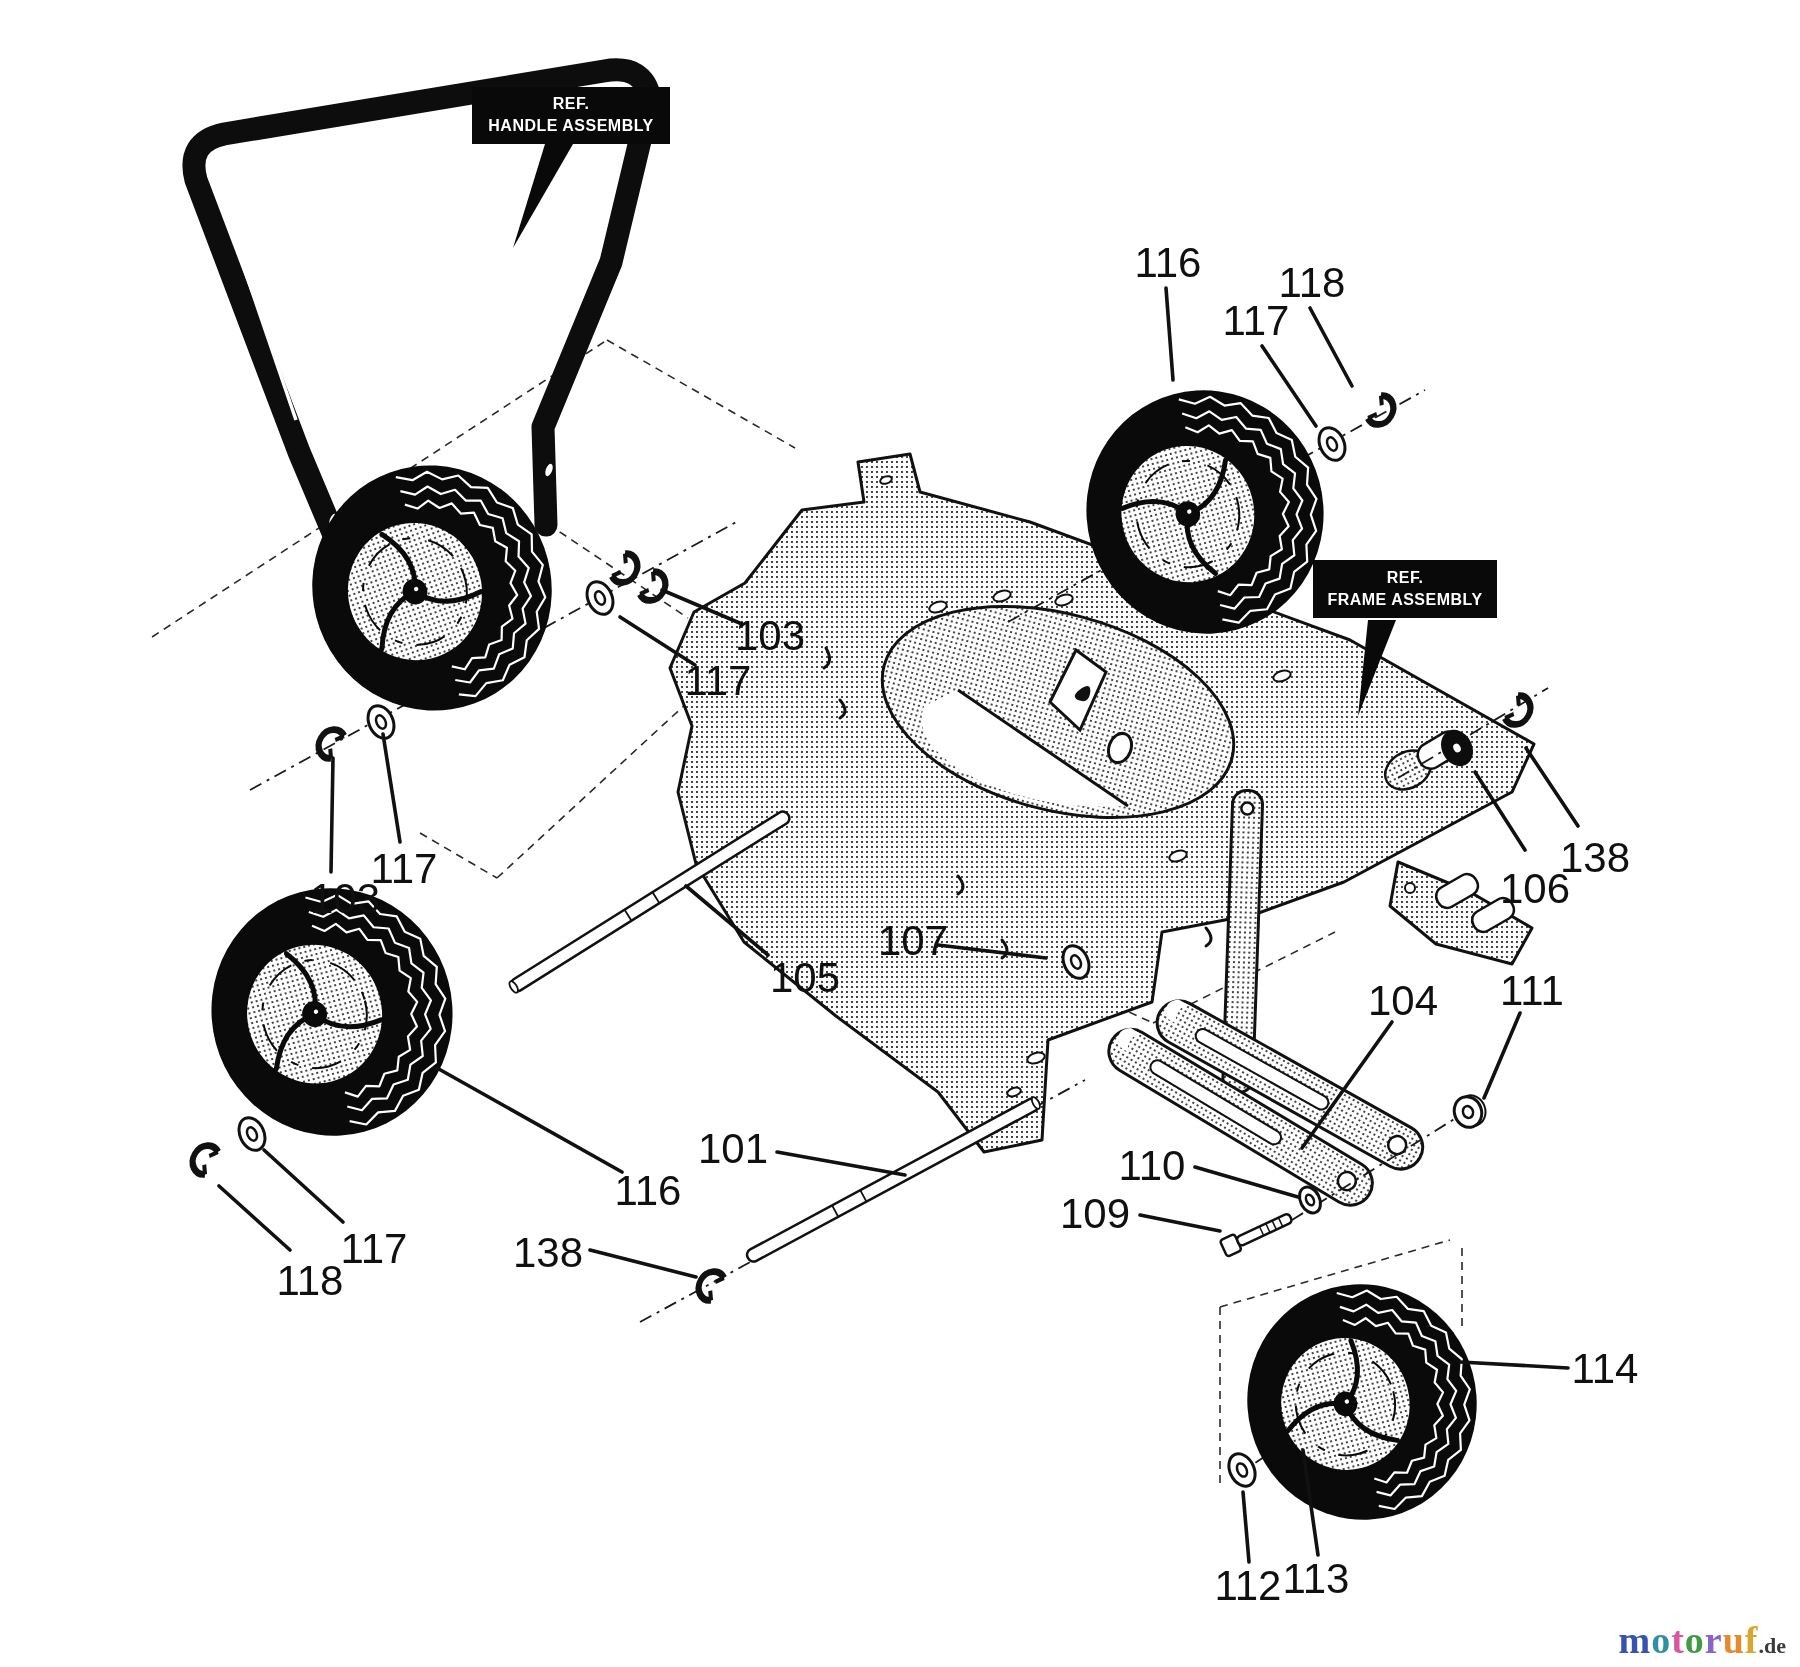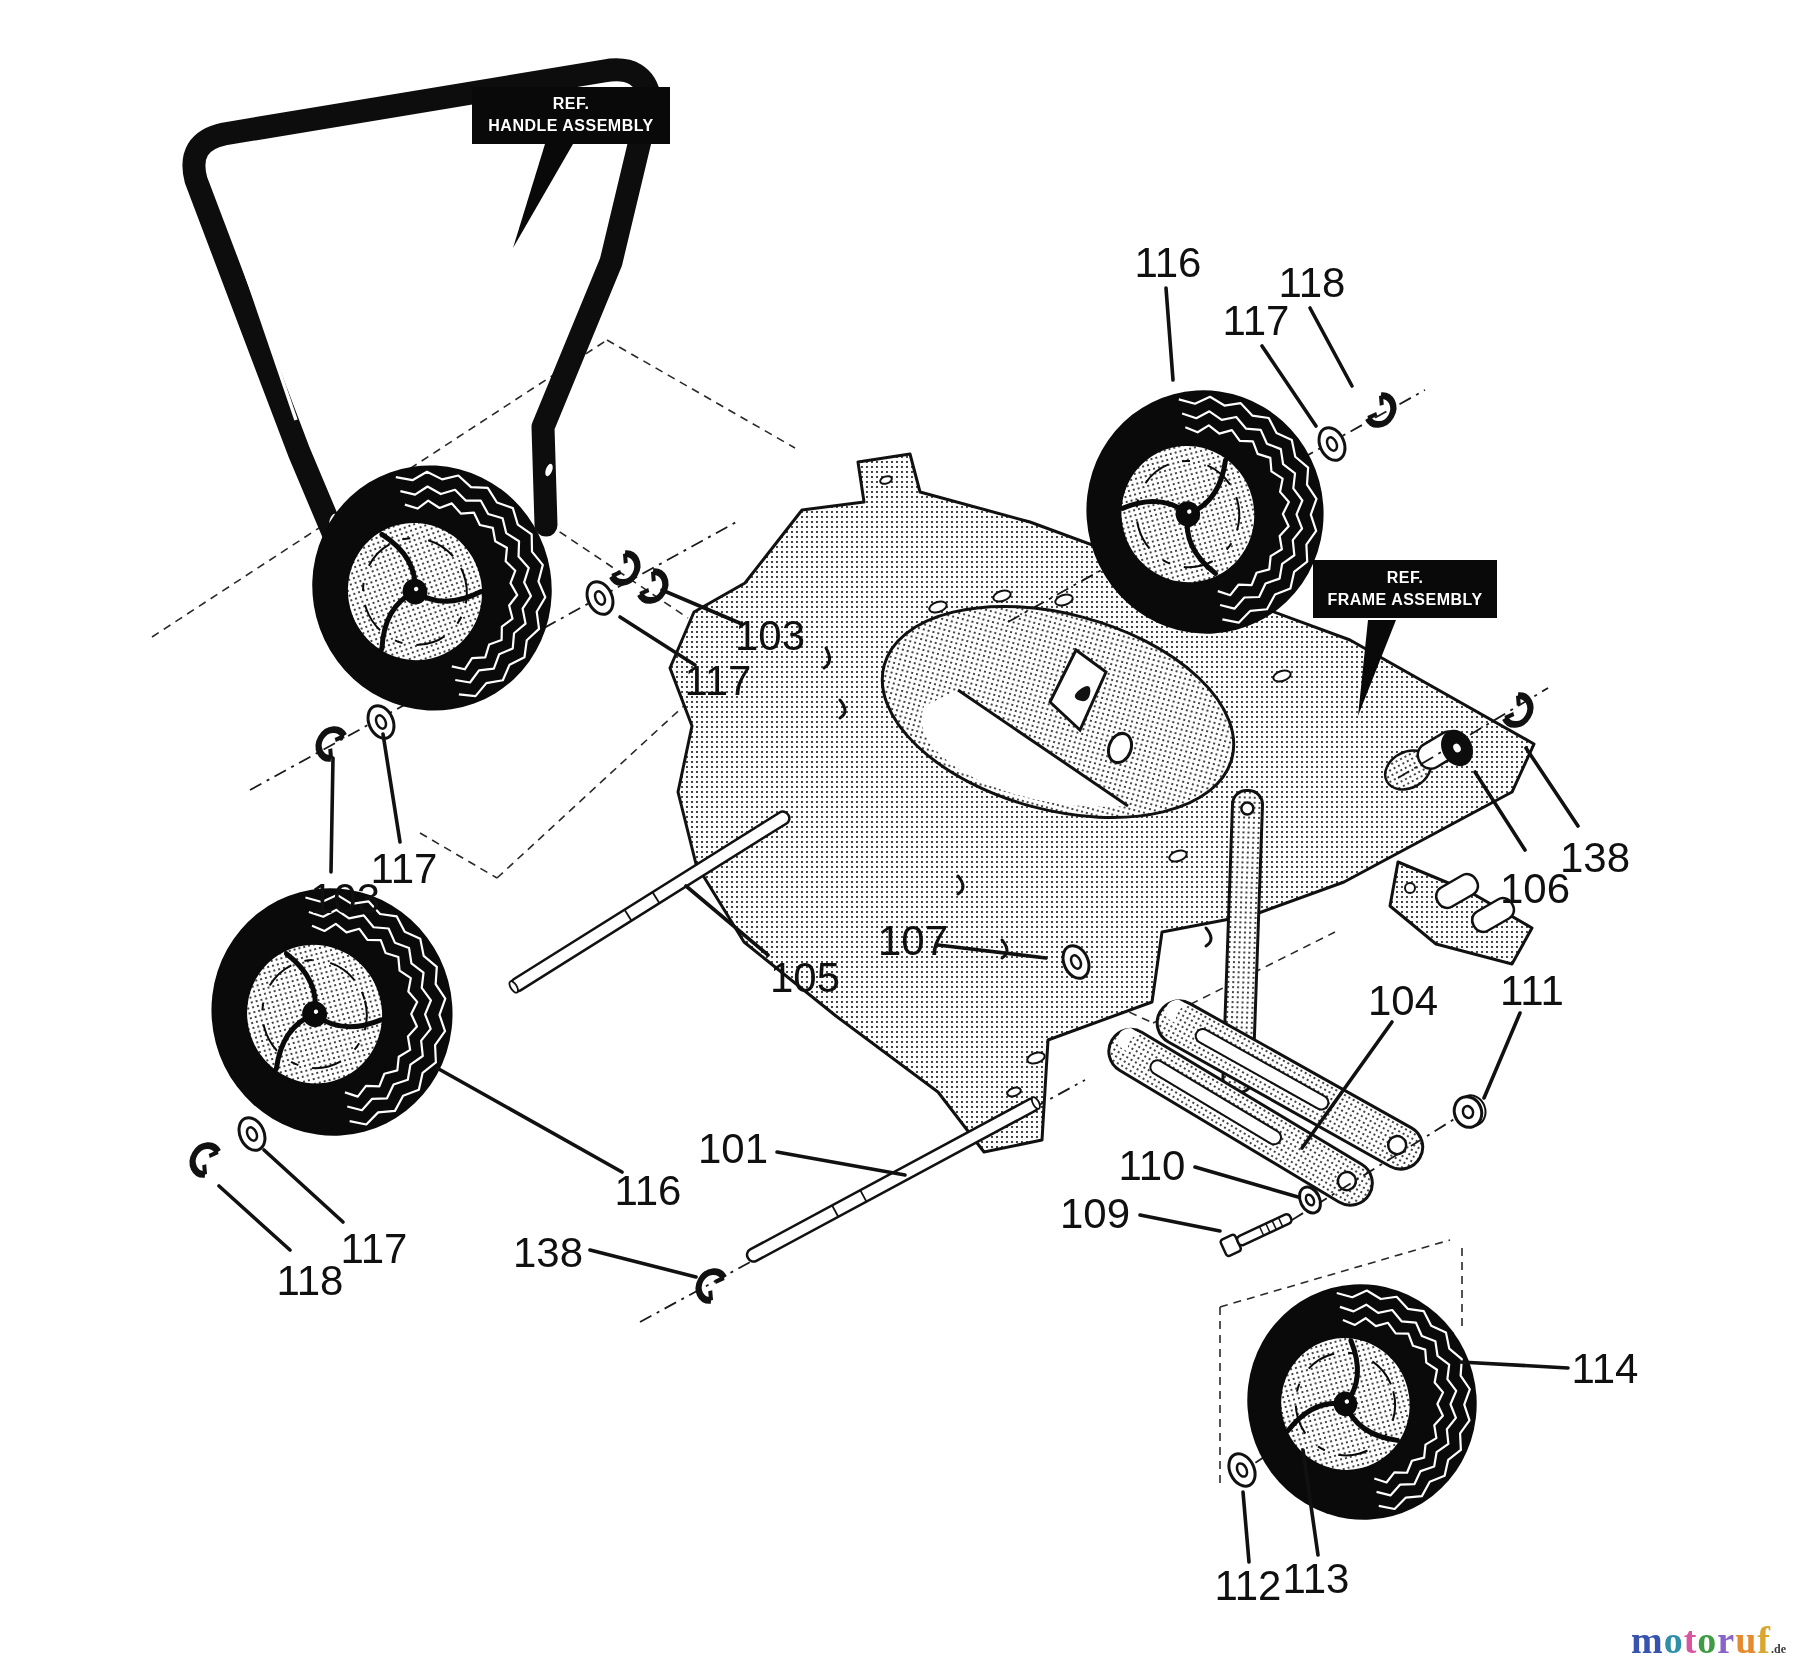--- a/index.html
+++ b/index.html
@@ -7,21 +7,21 @@
          font-family:"Liberation Sans",sans-serif;}
   svg{position:absolute;left:0;top:0;}
   .plabel{font:400 42px "Liberation Sans",sans-serif;fill:#101010;}
   .refline{font:bold 16px "Liberation Sans",sans-serif;fill:#ffffff;letter-spacing:.5px;}
   .ld{stroke:#111;stroke-width:3.6;stroke-linecap:round;}
   .ghost{stroke:#2a2a2a;stroke-width:1.6;stroke-dasharray:8 6;fill:none;}
   .axis{stroke:#1a1a1a;stroke-width:1.8;stroke-dasharray:13 6 3 6;fill:none;}
   .outl{fill:#ffffff;stroke:#111;stroke-width:2.5;}
   .wm{position:absolute;right:14px;bottom:8px;font-family:"Liberation Serif",serif;
       font-weight:bold;font-size:38px;line-height:1;letter-spacing:1px;}
-  .wm .suffix{font-size:12px;letter-spacing:0;}
+  .wm .suffix{font-size:22px;letter-spacing:0;}
 </style>
 </head>
 <body>
 
 <div class="stage">
 <svg width="1800" height="1667" viewBox="0 0 1800 1667">
   <defs>
     <pattern id="stip" width="5" height="5" patternUnits="userSpaceOnUse">
       <rect width="5" height="5" fill="#ffffff"></rect>
       <circle cx="2" cy="2" r="1.05" fill="#121212"></circle>

